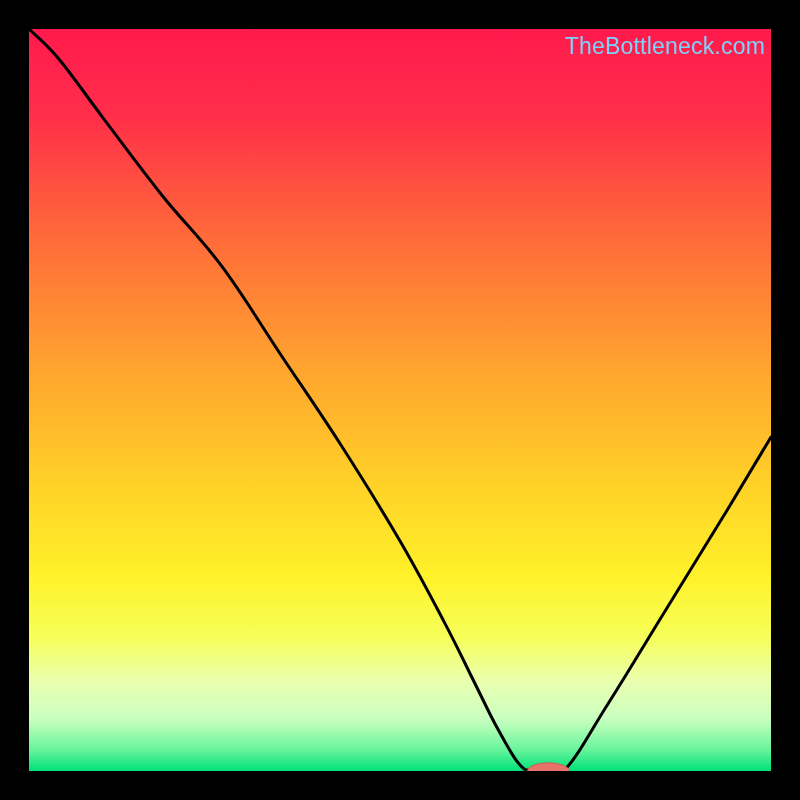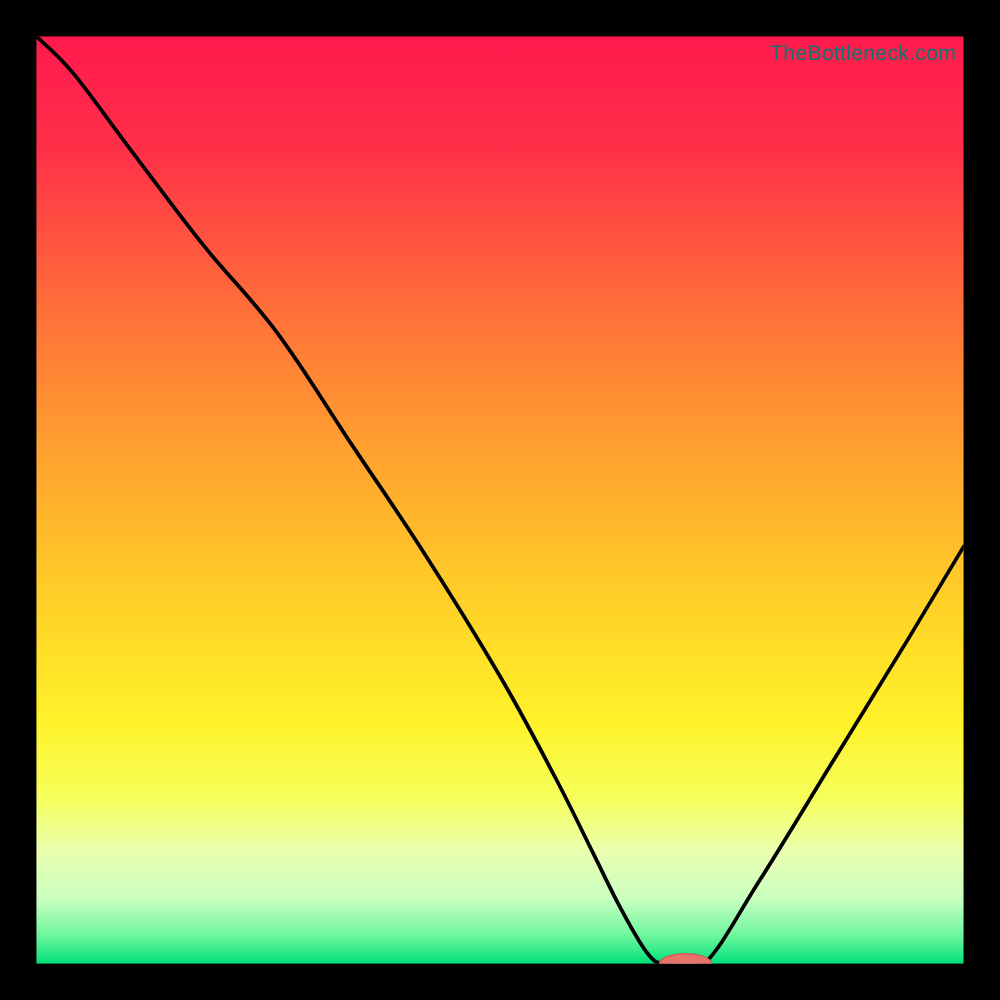--- a/index.html
+++ b/index.html
@@ -23,22 +23,22 @@
     position: absolute;
     left: 0;
     top: 0;
     width: 742px;
     height: 742px;
   }
   .watermark {
     position: absolute;
     top: 4px;
     right: 6px;
-    color: #0f766e;
-    font-size: 17px;
+    color: #7dd3fc;
+    font-size: 23px;
     font-weight: 500;
     letter-spacing: 0.2px;
     user-select: none;
   }
 </style>
 </head>
 <body>
 
 <div class="frame">
   <svg class="plot" viewBox="0 0 742 742" preserveAspectRatio="none">

